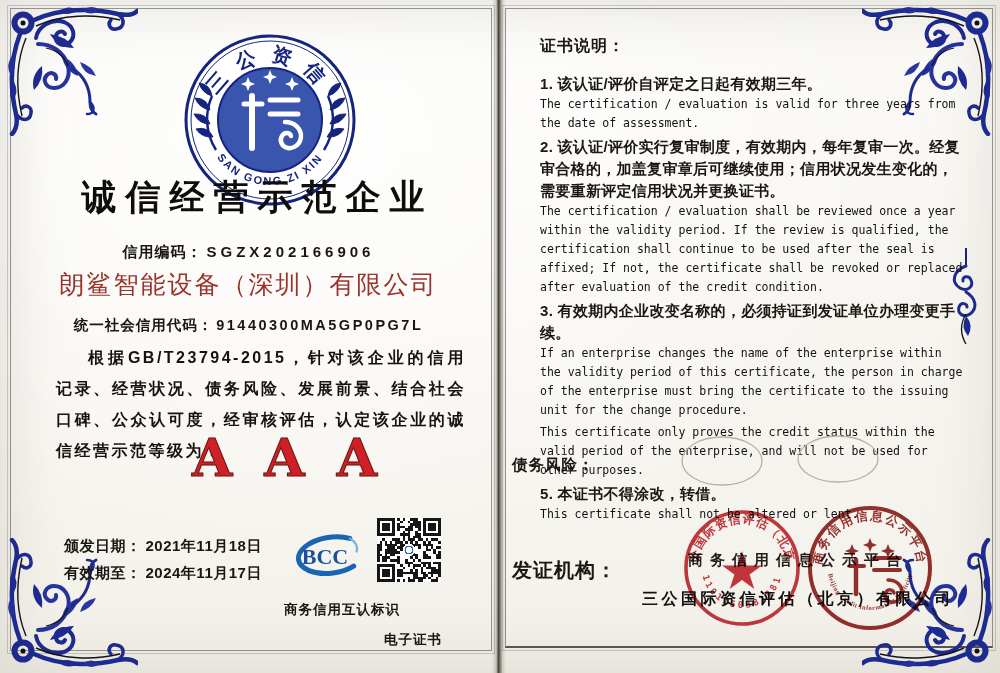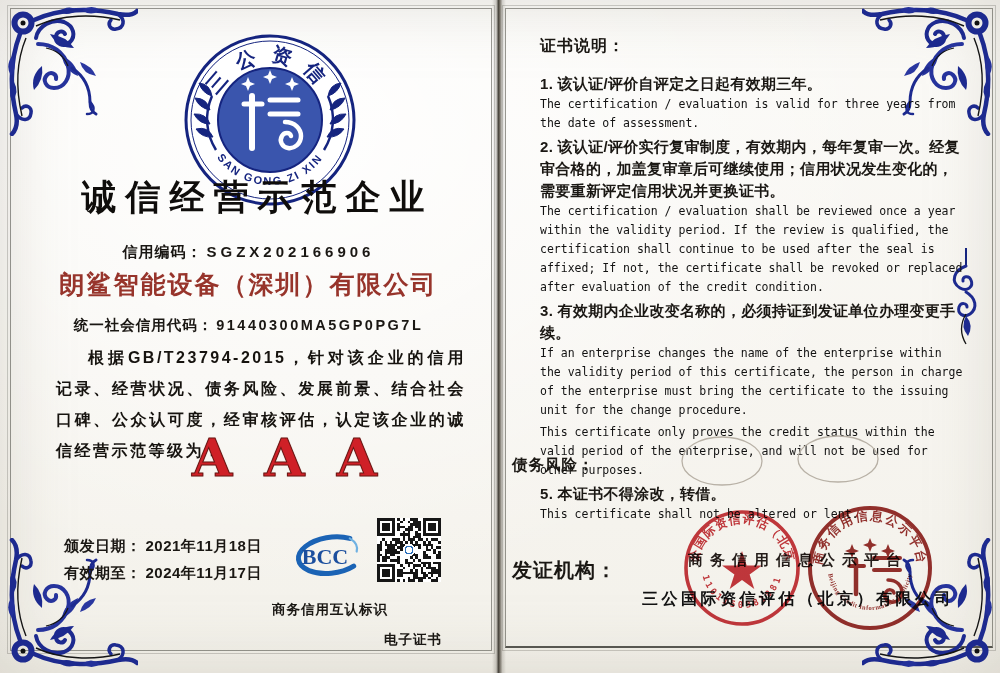--- a/index.html
+++ b/index.html
@@ -18,30 +18,30 @@
   #frame-right{left:505px;top:8px;width:486px;height:637px;border-bottom:2px solid rgba(50,50,44,.8);}
   #fold{
     left:492px;top:0;width:14px;height:673px;
     background:linear-gradient(90deg,rgba(0,0,0,0) 0%,rgba(90,85,75,.25) 30%,#4a463e 46%,#6b665c 54%,rgba(90,85,75,.2) 75%,rgba(0,0,0,0) 100%);
   }
   
   .center{left:0;width:497px;text-align:center;}
   #cert-title{top:174px;font-family:"DejaVu Serif","Liberation Serif",serif;font-weight:700;font-size:35px;letter-spacing:9px;padding-left:9px;color:#0f0d0b;}
   #credit-code-line{top:243px;font-size:15px;font-weight:700;letter-spacing:1px;}
   #credit-code-line .val{letter-spacing:4px;margin-left:4px;}
-  #company-name{top:268px;font-size:25px;font-weight:700;letter-spacing:2px;color:#97342b;}
+  #company-name{top:268px;font-size:25px;font-weight:400;letter-spacing:2px;color:#97342b;}
   #uscc-line{top:316px;font-size:14.5px;font-weight:700;letter-spacing:1px;}
   #uscc-line .val{letter-spacing:2.5px;margin-left:3px;}
   #body-par{left:56px;top:342px;width:410px;font-size:16px;font-weight:700;line-height:31px;letter-spacing:2.5px;text-align:justify;text-indent:2em;color:#16130f;}
   #grade{top:427px;font-family:"DejaVu Serif","Liberation Serif",serif;font-weight:700;font-size:52px;letter-spacing:32px;padding-left:52px;color:#cf2027;text-shadow:0 0 1px #5e1412;-webkit-text-stroke:1px #6b1714;}
   .info-line{left:64px;font-size:15px;font-weight:700;letter-spacing:.5px;}
   .info-line .val{margin-left:4px;}
   #info-1{top:537px;} #info-2{top:564px;} #info-3{top:592px;}
   #info-4{left:134px;top:613px;font-size:14.5px;font-weight:700;}
-  #bcc-caption{left:272px;top:601px;font-size:13.5px;font-weight:700;letter-spacing:1px;}
+  #bcc-caption{left:284px;top:601px;font-size:13.5px;font-weight:700;letter-spacing:1px;}
   #qr-caption{left:384px;top:631px;font-size:13.5px;font-weight:700;letter-spacing:1px;}
   
   #desc{left:512px;top:36px;width:425px;margin-left:28px;}
   #desc-heading{font-size:16px;font-weight:700;margin:0 0 16px 0;letter-spacing:1px;}
   .item{margin:0 0 3px 0;}
   .item .zh{font-size:15px;font-weight:700;line-height:22px;letter-spacing:.3px;}
   .item .en{font-family:"DejaVu Sans Mono","Liberation Mono",monospace;font-size:11.5px;line-height:19px;color:#121212;}
   #annual-label{left:512px;top:455px;font-size:15.5px;font-weight:700;letter-spacing:1px;}
   #issuer-label{left:512px;top:557px;font-size:20px;font-weight:700;letter-spacing:1px;}
   #issuer-line1{left:688px;top:551px;font-size:15px;font-weight:700;letter-spacing:7px;color:#241d1a;}

